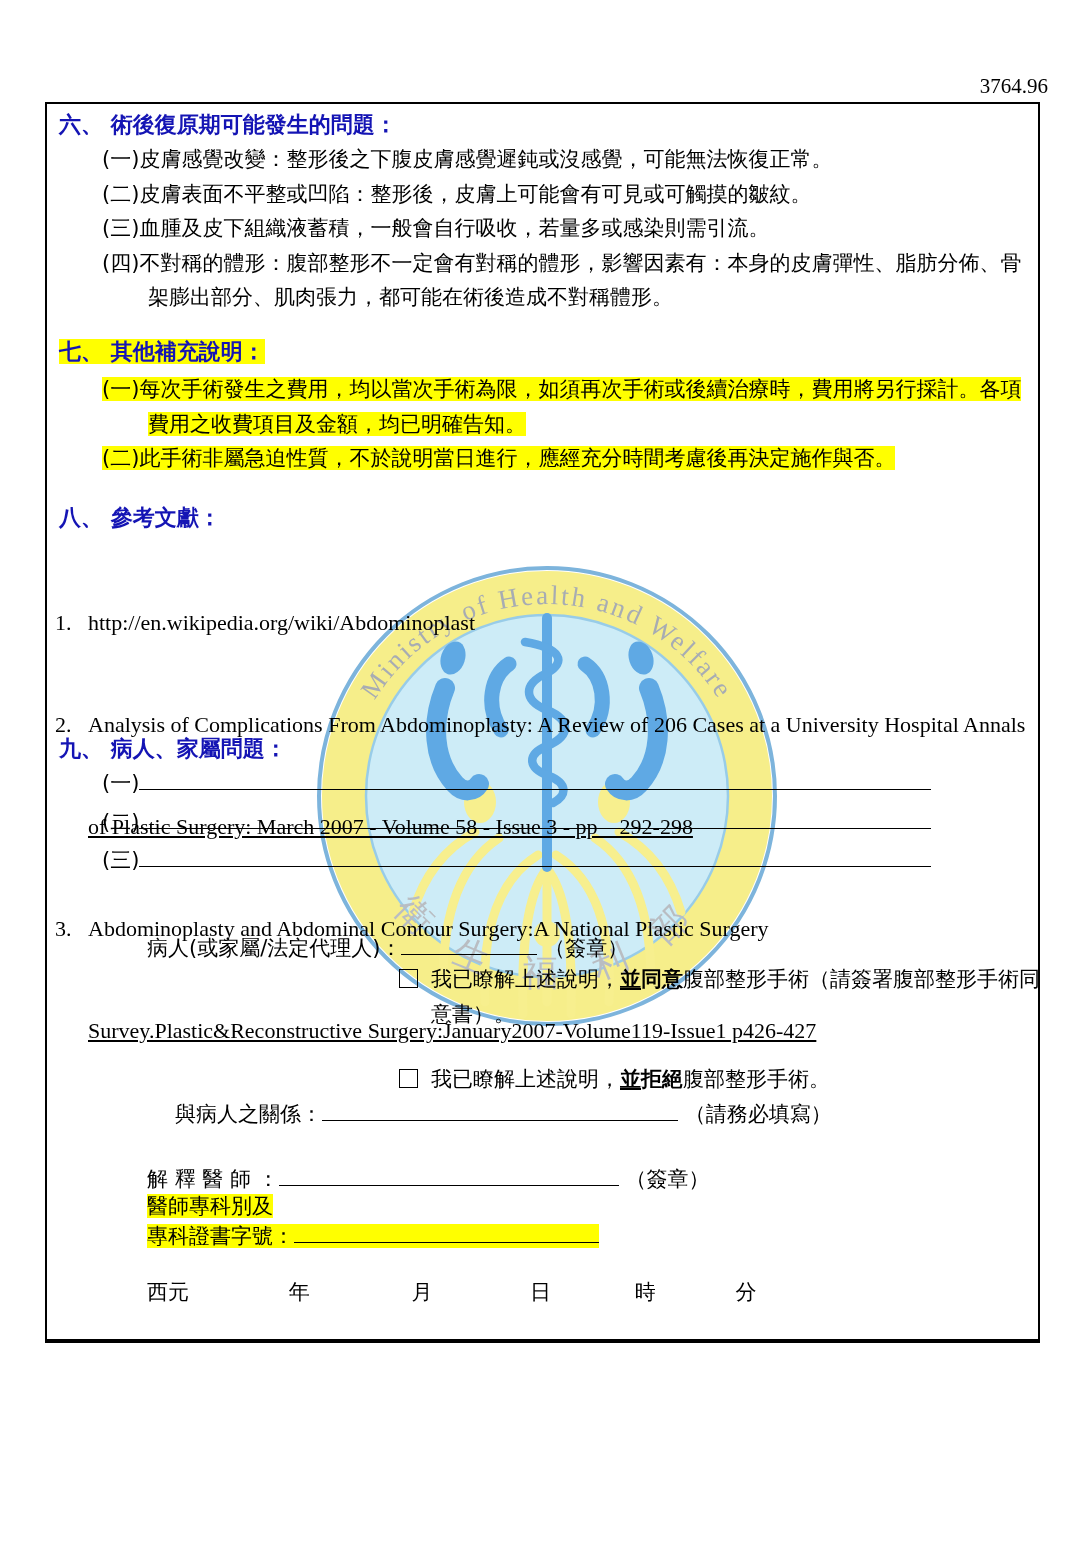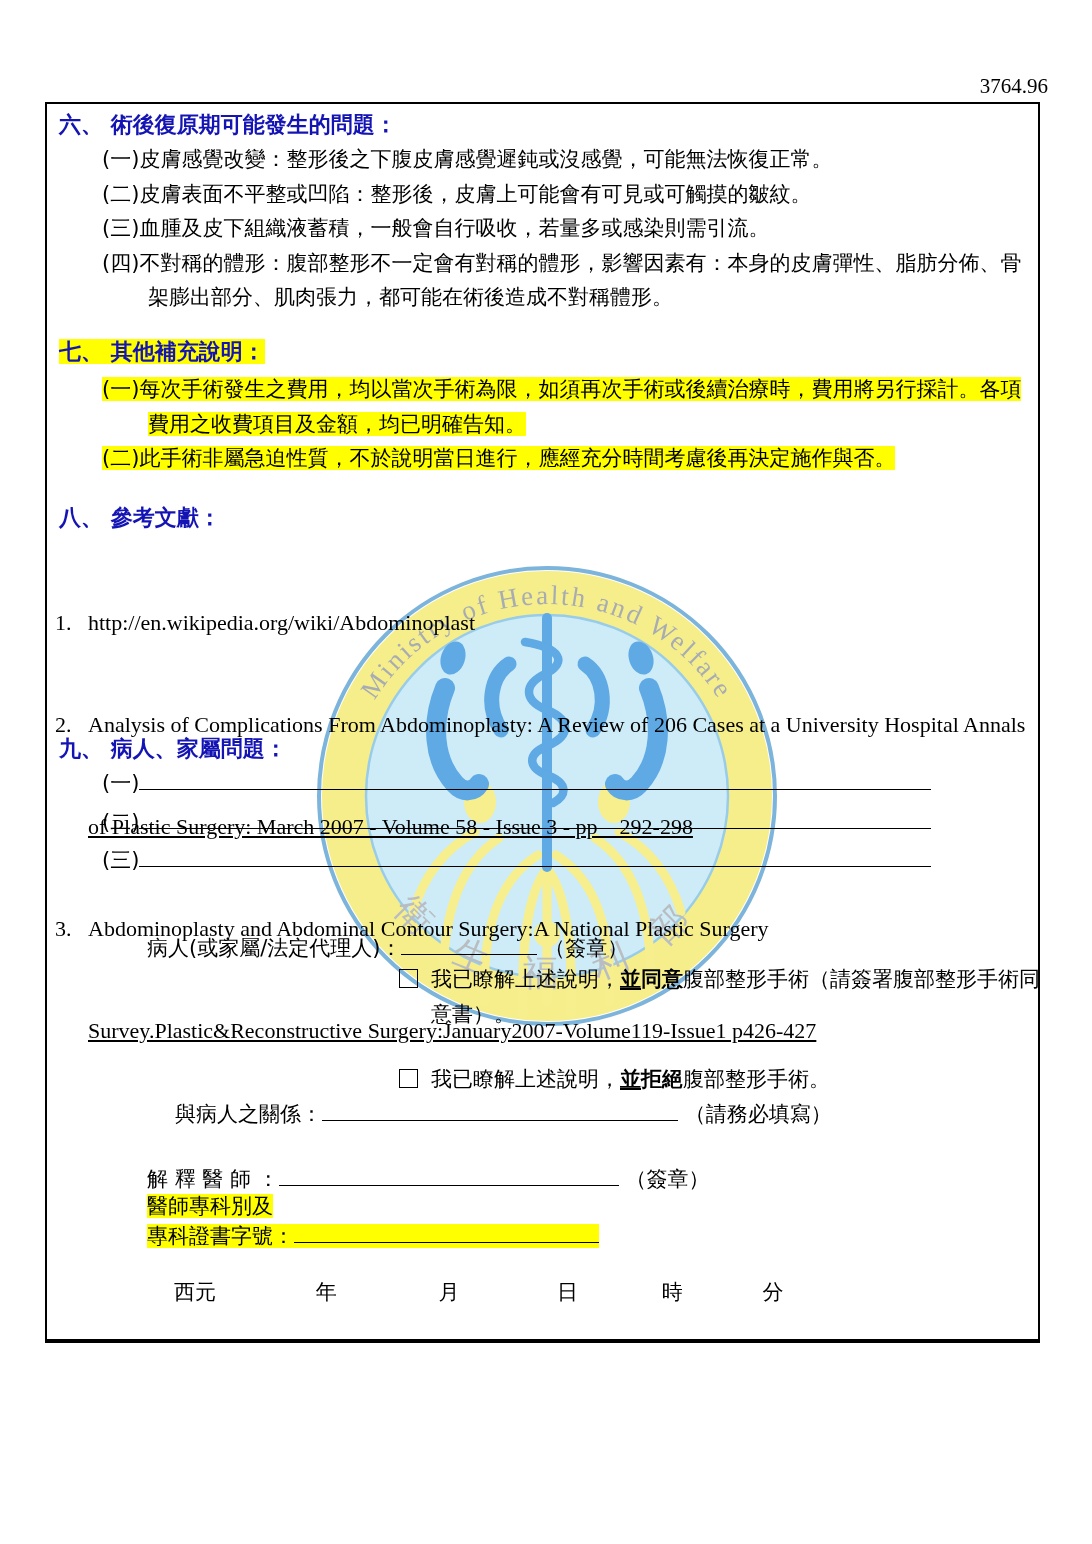--- a/index.html
+++ b/index.html
@@ -20,21 +20,21 @@
   .ref-num{display:inline-block;width:33px;text-indent:0;}
   .ref-cont{padding-left:33px;text-decoration:underline;}
   .chkline{display:flex;align-items:flex-start;font-size:21px;line-height:35px;}
   .checkbox{flex:0 0 auto;width:17px;height:17px;border:1.5px solid #000;margin:7px 13px 0 0;background:transparent;}
   .chktext{width:618px;}
   .emph-bing{font-weight:bold;text-decoration:underline;}
   .emph-verb{font-weight:bold;}
   .sigline{font-size:21px;white-space:nowrap;}
   .speclines{font-size:21px;line-height:28px;white-space:nowrap;}
   .date-row{font-size:21px;white-space:nowrap;}
-  .date-row span{display:inline-block;margin-left:27px;}
+  .date-row span{display:inline-block;}
 </style>
 </head>
 <body>
 
 <div class="page">
 
   <svg class="watermark" viewBox="0 0 468 468" xmlns="http://www.w3.org/2000/svg">
     <circle cx="234" cy="234" r="181" fill="#cdecf7"></circle>
     <circle cx="234" cy="234" r="203" fill="none" stroke="#f6ee8a" stroke-width="44"></circle>
     <circle cx="234" cy="234" r="181" fill="none" stroke="#98cce8" stroke-width="2.5"></circle>

